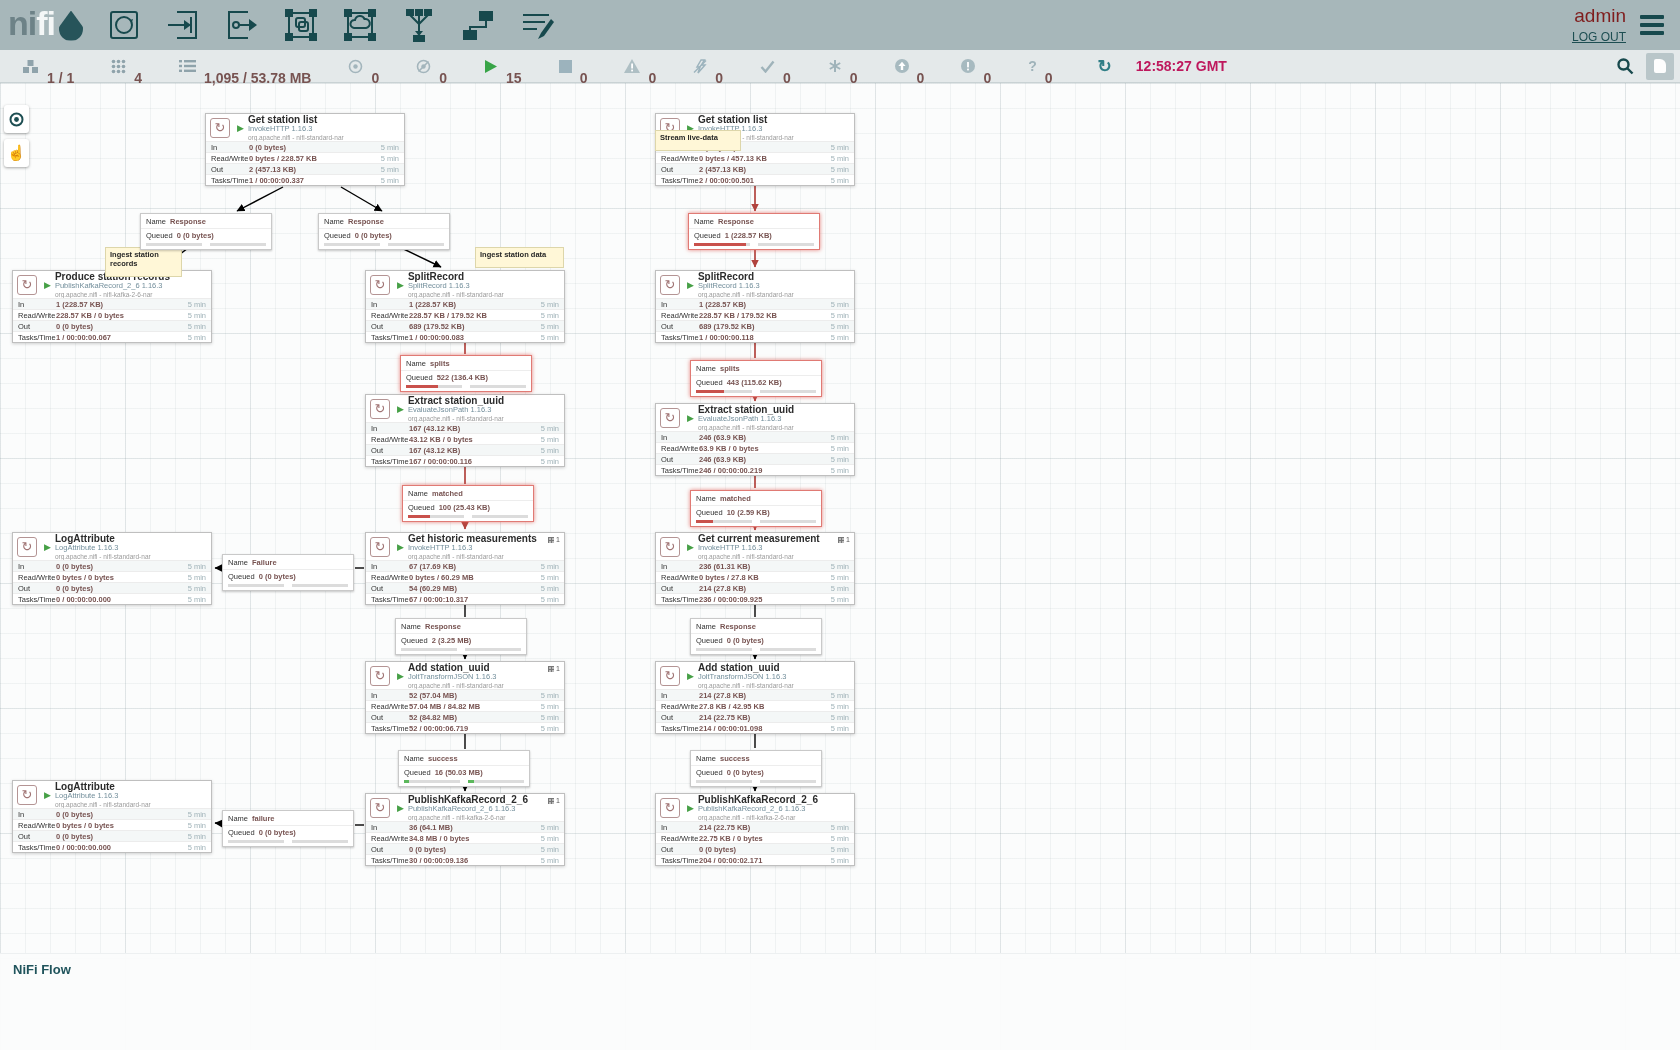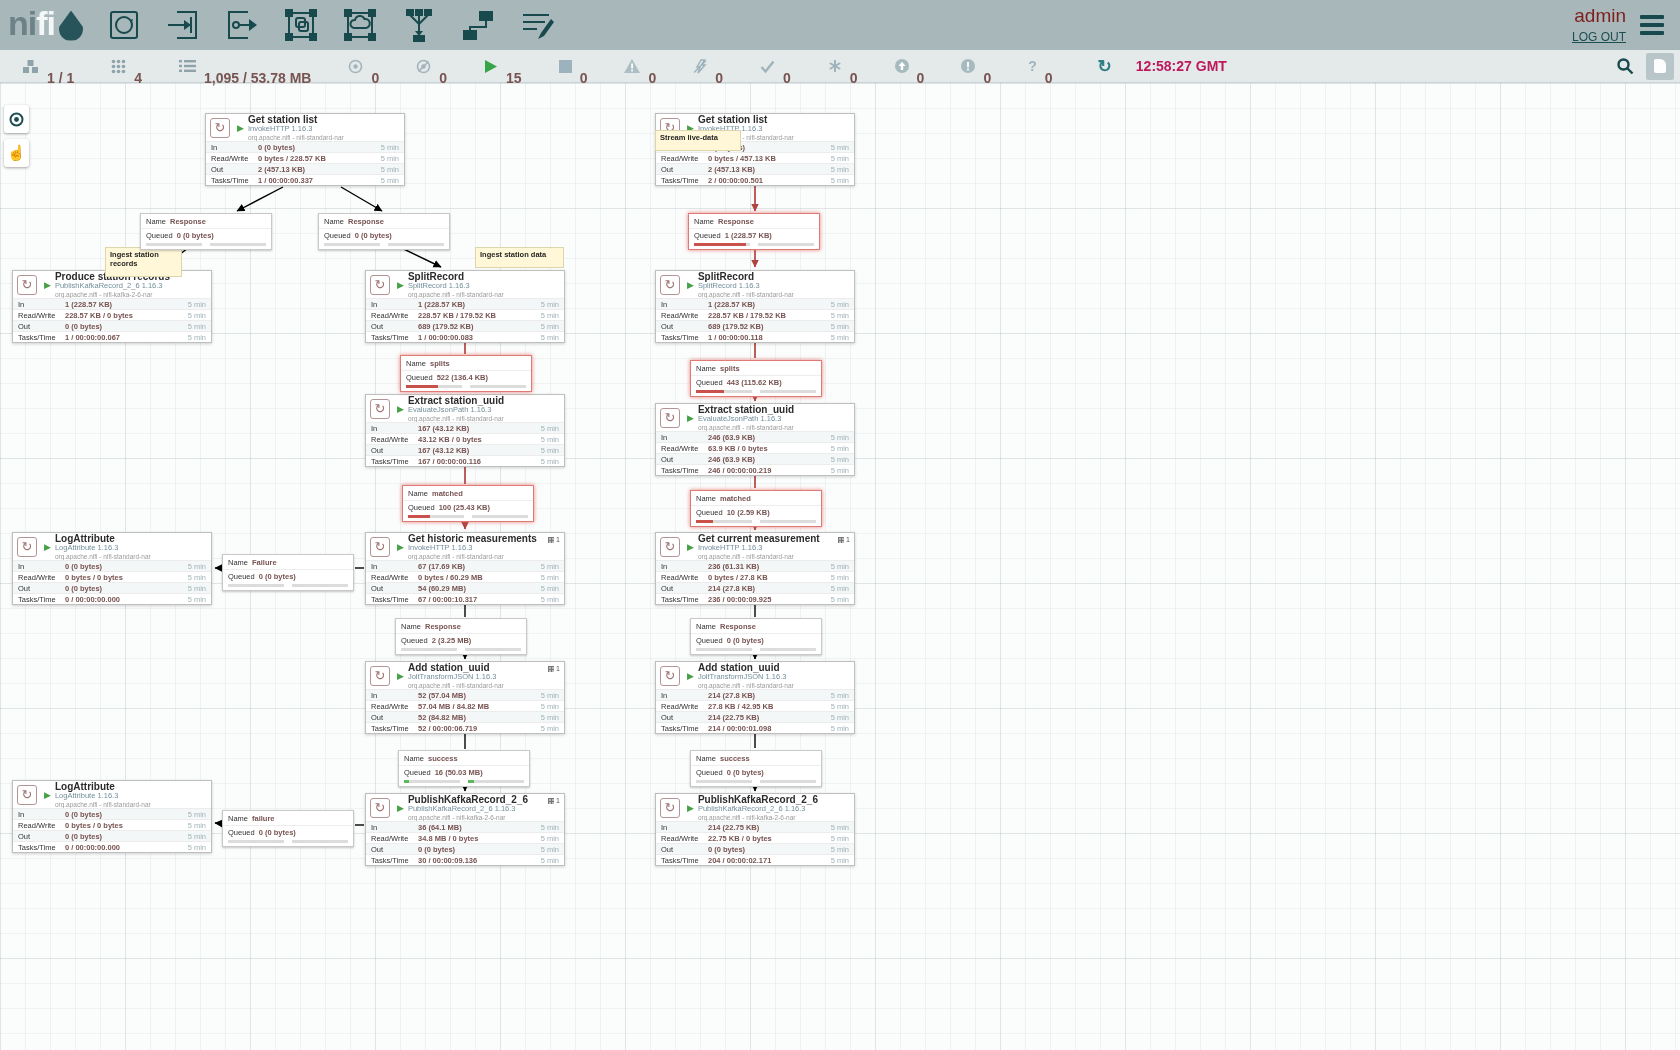--- a/index.html
+++ b/index.html
@@ -63,21 +63,21 @@
   .p-type { font-size:7.5px; color:#728e9b; display:block; }
   .p-bundle { font-size:6.5px; color:#9a9a9a; display:block; }
   .thrd { position:absolute; right:4px; top:3px; font-size:7px; color:#555; display:flex; align-items:center; gap:2px; }
   .thrd i { width:6px; height:6px; display:block;
     background:
      linear-gradient(#777 1px, transparent 1px) 0 0/3px 3px,
      linear-gradient(90deg,#777 1px, transparent 1px) 0 0/3px 3px, #bbb; }
   .p-row { display:flex; height:11px; align-items:center; border-top:1px solid #ececec;
     padding:0 5px; font-size:7.5px; }
   .p-row.alt { background:#f4f7f7; }
-  .p-row .lbl { width:47px; color:#333; }
+  .p-row .lbl { width:38px; color:#333; }
   .p-row .val { flex:1; color:#775351; font-weight:bold; }
   .p-row .win { color:#9fb2b8; }
 
   .conn { position:absolute; width:132px; background:#fff; border:1px solid #c9c9c9;
     box-shadow:0 1px 2px rgba(0,0,0,.22); z-index:3; font-size:7.5px; cursor:pointer; }
   .conn.alarm { border:1px solid #e07a74; box-shadow:0 0 4px rgba(224,90,82,.75); }
   .conn-row { display:flex; gap:4px; padding:2.5px 5px 2px; align-items:baseline; }
   .conn-row + .conn-row { border-top:1px solid #ededed; }
   .conn-row .k { color:#333; }
   .conn-row .w { color:#775351; font-weight:bold; }
@@ -390,20 +390,23 @@
   <div class="palette" id="nav-palette">
     <svg width="15" height="15" viewBox="0 0 15 15">
         <circle cx="7.5" cy="7.5" r="6" fill="none" stroke="#1d4e52" stroke-width="2"></circle>
         <circle cx="7.5" cy="7.5" r="2.4" fill="#1d4e52"></circle>
       </svg>
   </div>
   <div class="palette" id="op-palette">
     <span>☝</span>
   </div>
 
+  <div id="bottom-strip">
+    <span id="breadcrumb">NiFi Flow</span>
+  </div>
 <div class="proc" style="left: 205px; top: 30px;">
       <div class="proc-head">
         <span class="p-icon">↻</span>
         <span class="p-run">▶</span>
         <span class="p-titles">
           <span class="p-name">Get station list</span>
           <span class="p-type">InvokeHTTP 1.16.3</span>
           <span class="p-bundle">org.apache.nifi - nifi-standard-nar</span>
         </span>
       </div>

